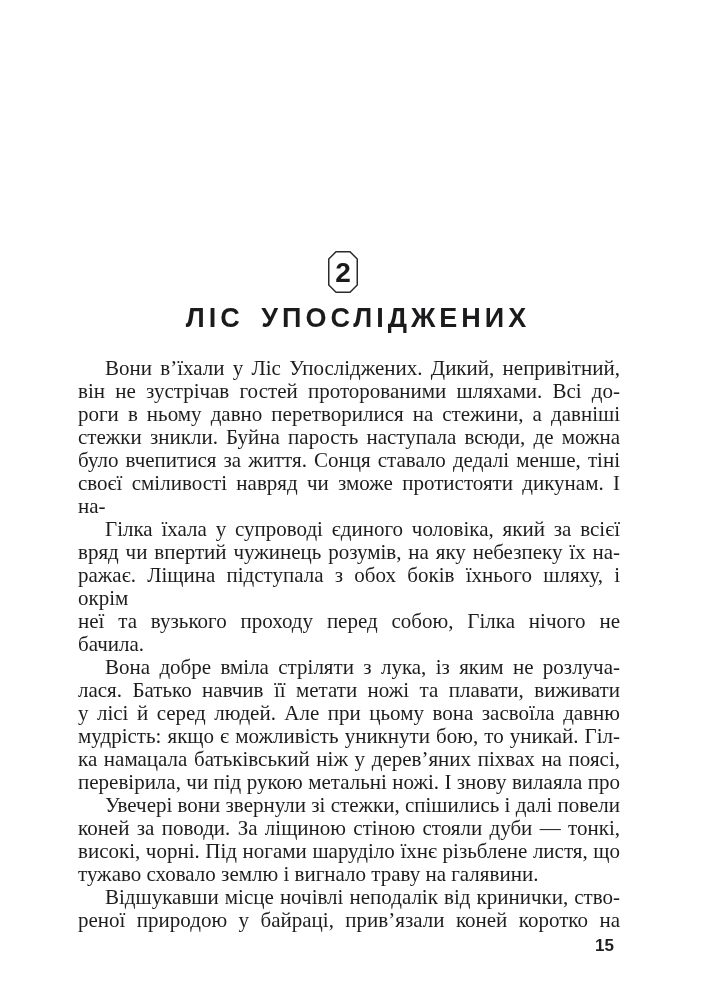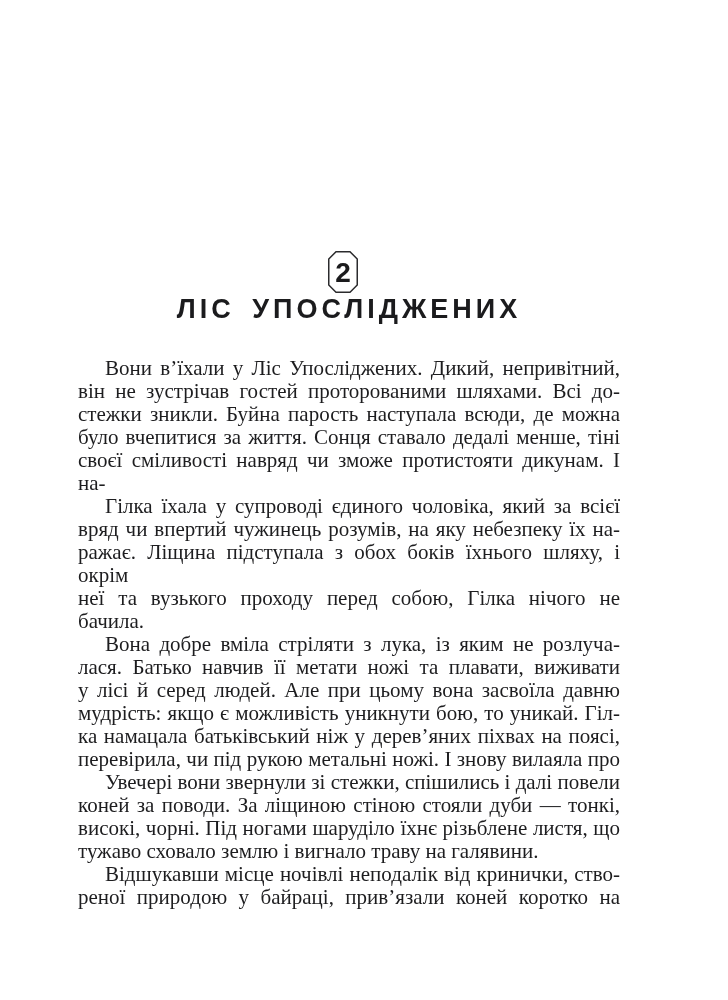--- a/index.html
+++ b/index.html
@@ -34,21 +34,21 @@
     font-weight: 700;
     font-size: 28px;
     color: #1b1b1d;
   }
 
   .chapter-title {
     position: absolute;
     left: 78px;
     top: 294px;
     width: 542px;
-    margin: 0;
+    margin: 9px;
     text-align: center;
     font-family: "Liberation Sans", sans-serif;
     font-weight: 700;
     font-size: 27px;
     letter-spacing: 4px;
     word-spacing: 6px;
     color: #1b1b1d;
     white-space: nowrap;
   }
 
@@ -93,20 +93,21 @@
     <span class="chapter-num">2</span>
   </div>
 
   <h1 class="chapter-title">ЛІС УПОСЛІДЖЕНИХ</h1>
 
   <div class="body-text">
 
     <div class="para">
       <div class="line first">Вони в’їхали у Ліс Упосліджених. Дикий, непривітний,</div>
       <div class="line">він не зустрічав гостей проторованими шляхами. Всі до-</div>
+      <div class="line">роги в ньому давно перетворилися на стежини, а давніші</div>
       <div class="line">стежки зникли. Буйна парость наступала всюди, де можна</div>
       <div class="line">було вчепитися за життя. Сонця ставало дедалі менше, тіні</div>
     </div>
 
     <div class="para">
       <div class="line">своєї сміливості навряд чи зможе протистояти дикунам. І на-</div>
       <div class="line first">Гілка їхала у супроводі єдиного чоловіка, який за всієї</div>
       <div class="line">вряд чи впертий чужинець розумів, на яку небезпеку їх на-</div>
       <div class="line">ражає. Ліщина підступала з обох боків їхнього шляху, і окрім</div>
       <div class="line last">неї та вузького проходу перед собою, Гілка нічого не бачила.</div>
@@ -128,14 +129,15 @@
       <div class="line last">тужаво сховало землю і вигнало траву на галявини.</div>
     </div>
 
     <div class="para">
       <div class="line first">Відшукавши місце ночівлі неподалік від кринички, ство-</div>
       <div class="line">реної природою у байраці, прив’язали коней коротко на</div>
     </div>
 
   </div>
 
+  <div class="folio">15</div>
 
 </div>
 
 </body></html>

